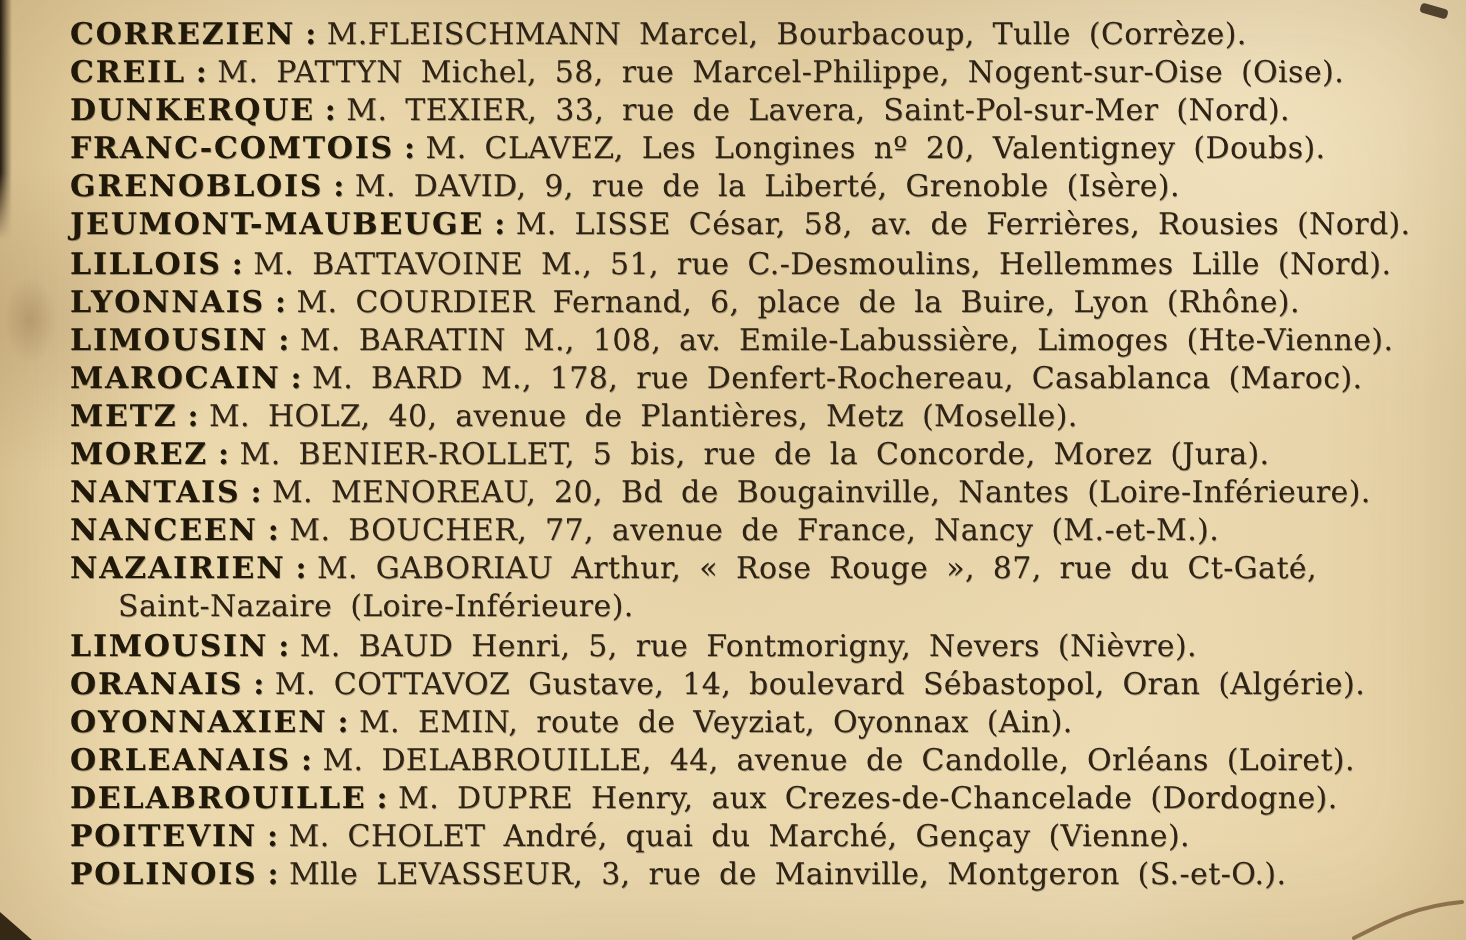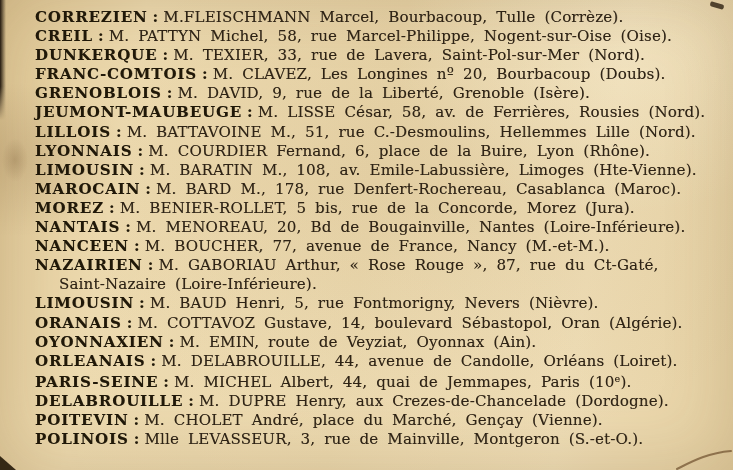--- a/index.html
+++ b/index.html
@@ -55,38 +55,38 @@
 </style>
 </head>
 <body>
 
 <div class="page">
 
   <div class="text">
     <p class="e"><span class="n">CORREZIEN</span><span class="s">:</span><span>M.FLEISCHMANN Marcel, Bourbacoup, Tulle (Corrèze).</span></p>
     <p class="e"><span class="n">CREIL</span><span class="s">:</span><span>M. PATTYN Michel, 58, rue Marcel-Philippe, Nogent-sur-Oise (Oise).</span></p>
     <p class="e"><span class="n">DUNKERQUE</span><span class="s">:</span><span>M. TEXIER, 33, rue de Lavera, Saint-Pol-sur-Mer (Nord).</span></p>
-    <p class="e"><span class="n">FRANC-COMTOIS</span><span class="s">:</span><span>M. CLAVEZ, Les Longines nº 20, Bourbacoup (Doubs).</span></p>
+    <p class="e"><span class="n">FRANC-COMTOIS</span><span class="s">:</span><span>M. CLAVEZ, Les Longines nº 20, Valentigney (Doubs).</span></p>
     <p class="e"><span class="n">GRENOBLOIS</span><span class="s">:</span><span>M. DAVID, 9, rue de la Liberté, Grenoble (Isère).</span></p>
     <p class="e"><span class="n">JEUMONT-MAUBEUGE</span><span class="s">:</span><span>M. LISSE César, 58, av. de Ferrières, Rousies (Nord).</span></p>
     <p class="e"><span class="n">LILLOIS</span><span class="s">:</span><span>M. BATTAVOINE M., 51, rue C.-Desmoulins, Hellemmes Lille (Nord).</span></p>
     <p class="e"><span class="n">LYONNAIS</span><span class="s">:</span><span>M. COURDIER Fernand, 6, place de la Buire, Lyon (Rhône).</span></p>
     <p class="e"><span class="n">LIMOUSIN</span><span class="s">:</span><span>M. BARATIN M., 108, av. Emile-Labussière, Limoges (Hte-Vienne).</span></p>
     <p class="e"><span class="n">MAROCAIN</span><span class="s">:</span><span>M. BARD M., 178, rue Denfert-Rochereau, Casablanca (Maroc).</span></p>
+    <p class="e"><span class="n">METZ</span><span class="s">:</span><span>M. HOLZ, 40, avenue de Plantières, Metz (Moselle).</span></p>
     <p class="e"><span class="n">MOREZ</span><span class="s">:</span><span>M. BENIER-ROLLET, 5 bis, rue de la Concorde, Morez (Jura).</span></p>
     <p class="e"><span class="n">NANTAIS</span><span class="s">:</span><span>M. MENOREAU, 20, Bd de Bougainville, Nantes (Loire-Inférieure).</span></p>
     <p class="e"><span class="n">NANCEEN</span><span class="s">:</span><span>M. BOUCHER, 77, avenue de France, Nancy (M.-et-M.).</span></p>
     <p class="e"><span class="n">NAZAIRIEN</span><span class="s">:</span><span>M. GABORIAU Arthur, « Rose Rouge », 87, rue du Ct-Gaté,</span><span class="l2">Saint-Nazaire (Loire-Inférieure).</span></p>
     <p class="e"><span class="n">LIMOUSIN</span><span class="s">:</span><span>M. BAUD Henri, 5, rue Fontmorigny, Nevers (Nièvre).</span></p>
     <p class="e"><span class="n">ORANAIS</span><span class="s">:</span><span>M. COTTAVOZ Gustave, 14, boulevard Sébastopol, Oran (Algérie).</span></p>
     <p class="e"><span class="n">OYONNAXIEN</span><span class="s">:</span><span>M. EMIN, route de Veyziat, Oyonnax (Ain).</span></p>
     <p class="e"><span class="n">ORLEANAIS</span><span class="s">:</span><span>M. DELABROUILLE, 44, avenue de Candolle, Orléans (Loiret).</span></p>
-    <p class="e gap"><span class="n">PARIS-SEINE</span><span class="s">:</span><span>M. MICHEL Albert, 44, quai de Jemmapes, Paris (10ᵉ).</span></p>
     <p class="e"><span class="n">DELABROUILLE</span><span class="s">:</span><span>M. DUPRE Henry, aux Crezes-de-Chancelade (Dordogne).</span></p>
-    <p class="e"><span class="n">POITEVIN</span><span class="s">:</span><span>M. CHOLET André, place du Marché, Gençay (Vienne).</span></p>
+    <p class="e"><span class="n">POITEVIN</span><span class="s">:</span><span>M. CHOLET André, quai du Marché, Gençay (Vienne).</span></p>
     <p class="e"><span class="n">POLINOIS</span><span class="s">:</span><span>Mlle LEVASSEUR, 3, rue de Mainville, Montgeron (S.-et-O.).</span></p>
   </div>
 
   <div class="edge-tl"></div>
   <div class="corner-bl"></div>
   <div class="mark-tr"></div>
   <div class="stain"></div>
   <svg class="squiggle" viewBox="0 0 62 30" xmlns="http://www.w3.org/2000/svg">
     <path d="M6 29 C 20 22, 36 13, 60 11" fill="none" stroke="#6d4f2c" stroke-width="2" stroke-linecap="round" opacity="0.7"></path>
   </svg>

